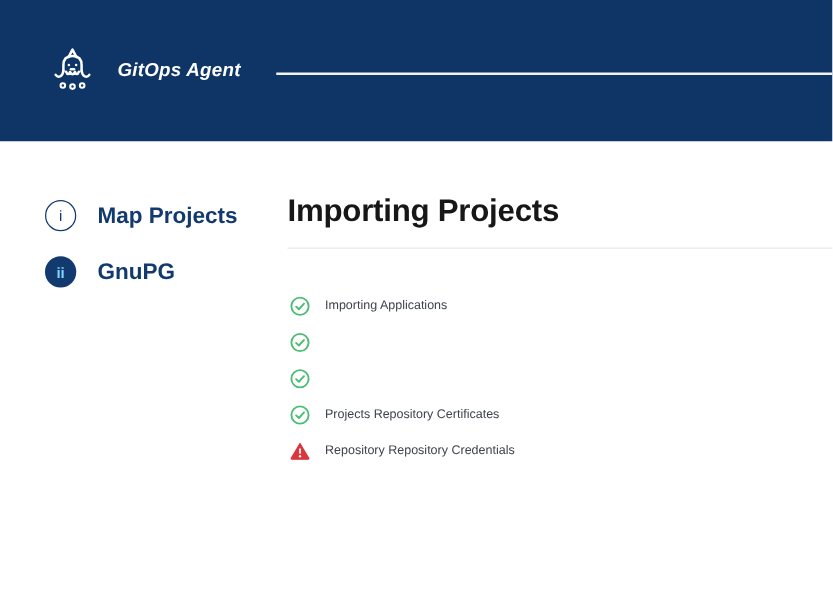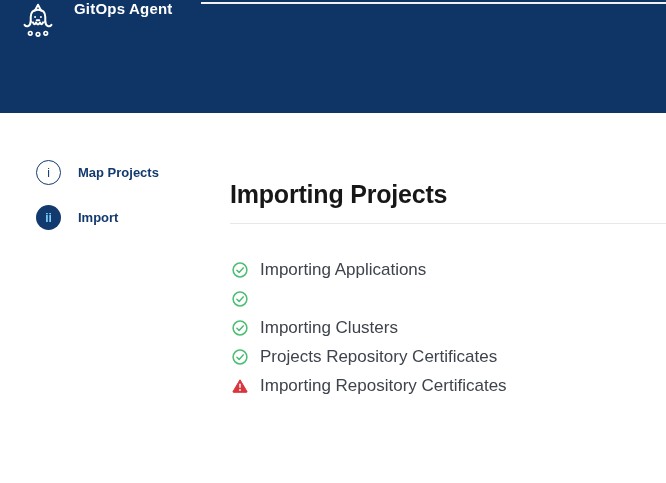--- a/index.html
+++ b/index.html
@@ -9,22 +9,22 @@
     font-family: "Liberation Sans", "DejaVu Sans", sans-serif;
     overflow: hidden;
     -webkit-font-smoothing: antialiased;
   }
   .app { width: 666px; height: 483px; display: flex; flex-direction: column; }
 
   
   .topbar {
     height: 113px; flex: 0 0 113px;
     background: var(--navy, #0e3566);
-    display: flex; align-items: flex-start;
-    padding-left: 18px; box-sizing: border-box;
+    display: flex; align-items: center;
+    padding-left: 38px; box-sizing: border-box; font-style: italic;
   }
   .logo { width: 40px; height: 44px; display: inline-flex; }
   .logo svg { width: 100%; height: 100%; }
   .app-title {
     color: #ffffff; font-size: 15px; font-weight: 700;
     margin-left: 16px; letter-spacing: 0.2px; white-space: nowrap;
   }
   .header-rule {
     flex: 1 1 auto; height: 2px; background: #f2f2f2;
     margin-left: 28px; transform: translateY(2px);
@@ -39,37 +39,37 @@
   }
   .step { display: flex; align-items: center; margin-bottom: 20px; cursor: pointer; }
   .badge {
     width: 25px; height: 25px; border-radius: 50%;
     display: inline-flex; align-items: center; justify-content: center;
     font-size: 12px; line-height: 1; box-sizing: border-box; flex: 0 0 25px;
   }
   .badge.outline { border: 1.5px solid var(--accent, #133a6e); color: var(--accent, #133a6e); }
   .badge.filled  { background: var(--accent, #133a6e); color: #7dd3fc; font-weight: 700; }
   .step-label {
-    margin-left: 17px; font-size: 13px; font-weight: 700;
+    margin-left: 17px; font-size: 18px; font-weight: 700;
     color: var(--accent, #133a6e);
   }
 
-  .content { flex: 1 1 auto; padding-top: 67px; }
+  .content { flex: 1 1 auto; padding-top: 42px; }
   .page-title {
     margin: 0; font-size: 25px; font-weight: 700; color: #171717;
     letter-spacing: -0.2px;
   }
   .title-divider { height: 1px; background: #e8e8e8; margin-top: 14px; }
 
   .status-list { list-style: none; margin: 31px 0 0 2px; padding: 0; }
   .status-row { display: flex; align-items: center; height: 29px; }
   .status-icon { width: 16px; height: 16px; display: inline-flex; flex: 0 0 16px;
                  align-items: center; justify-content: center; }
   .status-icon svg { width: 16px; height: 16px; }
-  .status-label { margin-left: 12px; font-size: 17px; color: #3e434c; text-align: center; }
+  .status-label { margin-left: 12px; font-size: 10px; color: #3e434c; text-align: center; }
 </style>
 </head>
 <body>
 
 <div class="app">
 
   <header class="topbar" style="background: rgb(14, 53, 102);">
     <span class="logo">
       <svg viewBox="0 0 44 46" fill="none" stroke="#ffffff" stroke-width="2.2" stroke-linecap="round" stroke-linejoin="round">
 
@@ -102,21 +102,21 @@
       <div class="step">
         <span class="badge outline">
           <span>i</span>
         </span>
         <span class="step-label">Map Projects</span>
       </div>
       <div class="step">
         <span class="badge filled">
           <span>ii</span>
         </span>
-        <span class="step-label">Import</span>
+        <span class="step-label">GnuPG</span>
       </div>
     </aside>
 
     <main class="content">
       <h1 class="page-title">Importing Projects</h1>
       <div class="title-divider"></div>
       <ul class="status-list">
   <li class="status-row">
     <span class="status-icon icon-success" style="color: rgb(77, 189, 116);">
       <svg viewBox="0 0 16 16">
@@ -139,21 +139,20 @@
   </li>
 
   <li class="status-row">
     <span class="status-icon icon-success" style="color: rgb(77, 189, 116);">
       <svg viewBox="0 0 16 16">
         <circle cx="8" cy="8" r="6.9" fill="none" stroke="currentColor" stroke-width="1.5"></circle>
         <path d="M4.9 8.3 L7.1 10.4 L11.2 5.9" fill="none" stroke="currentColor" stroke-width="1.5" stroke-linecap="round" stroke-linejoin="round"></path>
       </svg>
     </span>
 
-    <span class="status-label">Importing Clusters</span>
   </li>
 
 
   <li class="status-row">
     <span class="status-icon icon-success" style="color: rgb(77, 189, 116);">
       <svg viewBox="0 0 16 16">
         <circle cx="8" cy="8" r="6.9" fill="none" stroke="currentColor" stroke-width="1.5"></circle>
         <path d="M4.9 8.3 L7.1 10.4 L11.2 5.9" fill="none" stroke="currentColor" stroke-width="1.5" stroke-linecap="round" stroke-linejoin="round"></path>
       </svg>
     </span>
@@ -163,19 +162,19 @@
 
   <li class="status-row">
 
     <span class="status-icon icon-error" style="color: rgb(217, 54, 62);">
       <svg viewBox="0 0 16 16">
         <path d="M8 1.8 L15 13.6 Q15.3 14.3 14.4 14.3 H1.6 Q0.7 14.3 1 13.6 Z" fill="currentColor" stroke="currentColor" stroke-width="1" stroke-linejoin="round"></path>
         <rect x="7.3" y="5.6" width="1.4" height="4.4" rx="0.7" fill="#ffffff"></rect>
         <circle cx="8" cy="12" r="0.95" fill="#ffffff"></circle>
       </svg>
     </span>
-    <span class="status-label">Importing Repository Certificates</span>
+    <span class="status-label">Repository Repository Credentials</span>
   </li>
 </ul>
     </main>
 
   </div>
 </div>
 
 </body></html>

